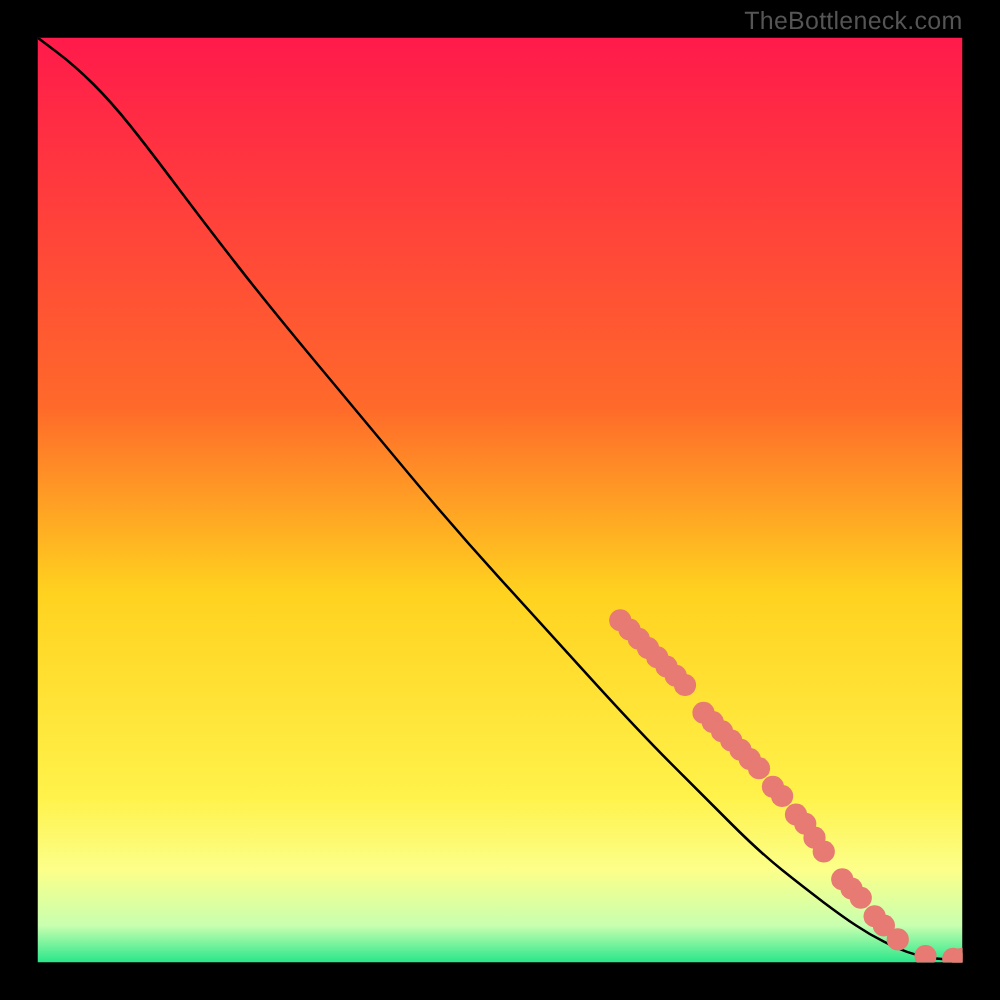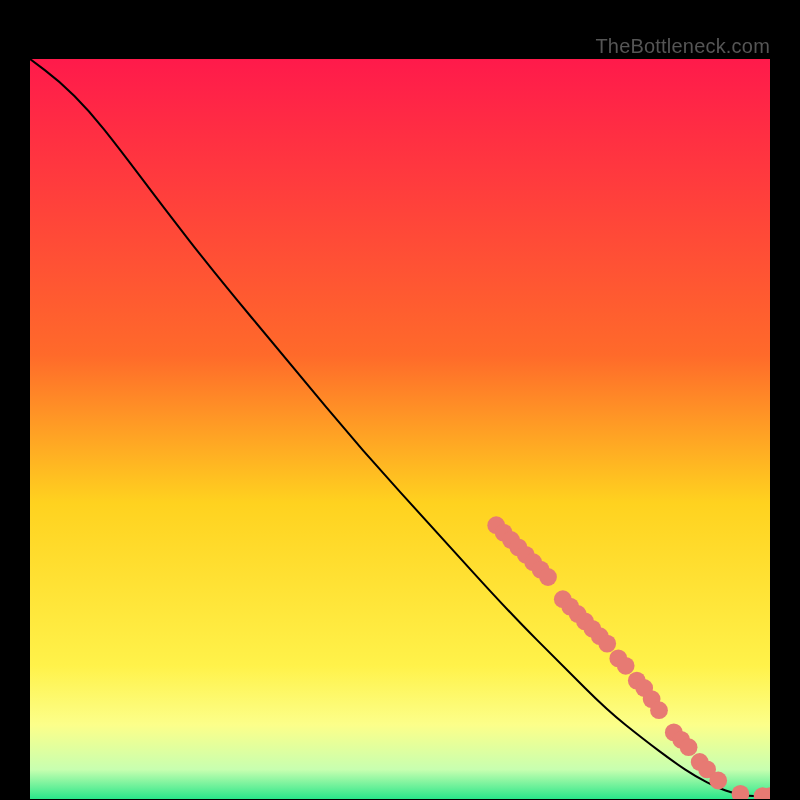--- a/index.html
+++ b/index.html
@@ -8,21 +8,20 @@
     width: 800px;
     height: 800px;
     overflow: hidden;
     background: #000;
     font-family: Arial, Helvetica, sans-serif;
   }
   .frame {
     position: absolute;
     inset: 0;
     background: #000;
-    margin-top: 29px;
   }
   .plot {
     position: absolute;
     left: 30px;
     top: 30px;
     width: 740px;
     height: 740px;
   }
   .watermark {
     position: absolute;

